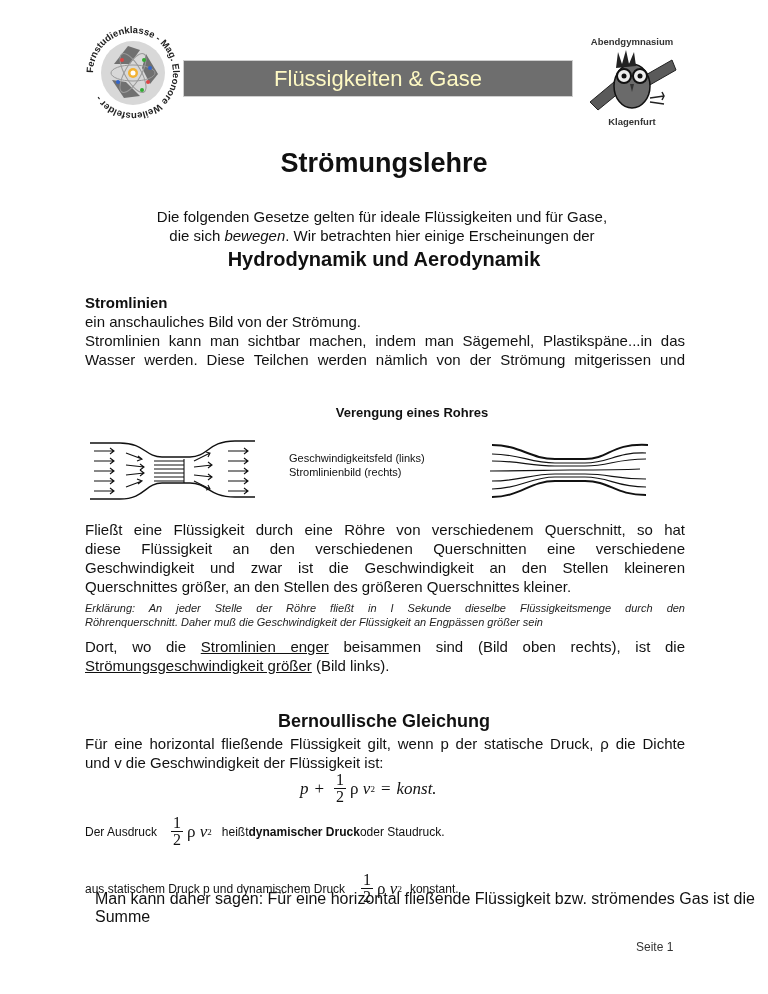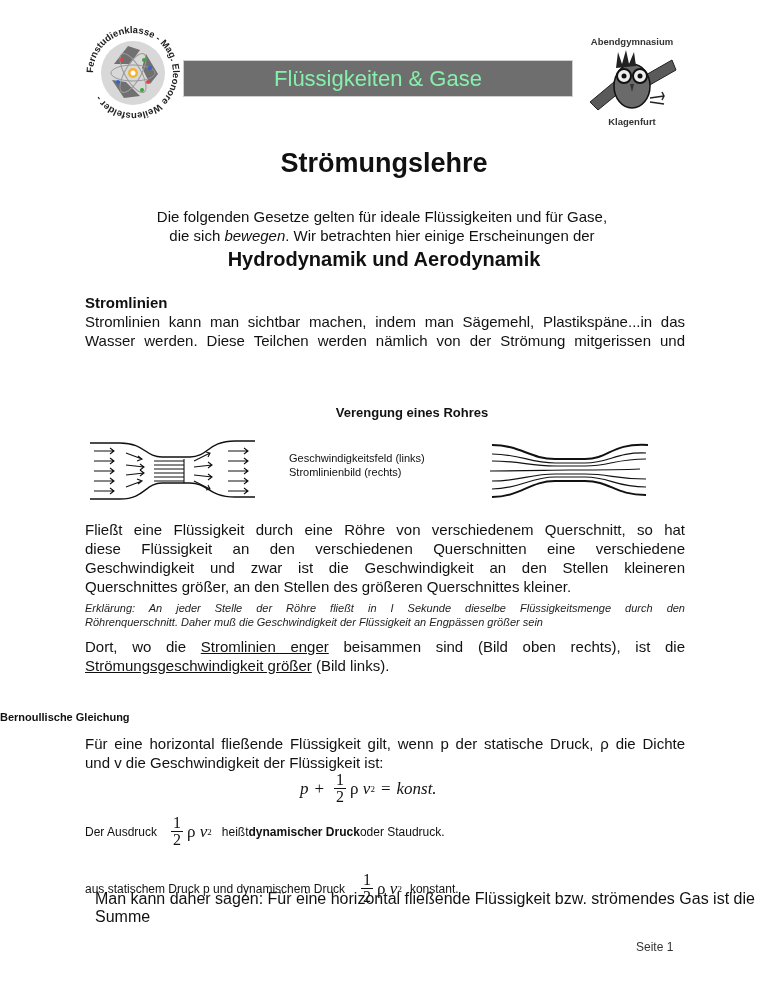--- a/index.html
+++ b/index.html
@@ -3,21 +3,21 @@
 <meta charset="utf-8">
 <style>
   html, body { margin: 0; padding: 0; background: #ffffff; }
   body { width: 768px; height: 994px; position: relative; overflow: hidden;
          font-family: "Liberation Sans", sans-serif; color: #111; }
   .abs { position: absolute; }
 
   
   #logo-left { left: 84px; top: 24px; width: 98px; height: 98px; }
   #banner { left: 183px; top: 60px; width: 390px; height: 37px; background: #6e6e6e;
-            border: 1px solid #cfcfcf; box-sizing: border-box; color: #86efac;
+            border: 1px solid #cfcfcf; box-sizing: border-box; color: #fef9c3;
             font-size: 22px; text-align: center; line-height: 35px; }
   #logo-right { left: 580px; top: 36px; width: 104px; height: 92px; }
   .logo-caption { position: absolute; left: 0; width: 104px; text-align: center;
                   font-size: 9.5px; font-weight: bold; color: #333; }
 
   
   .title { left: 0; width: 768px; text-align: center; font-weight: bold; }
   #main-title { top: 148px; font-size: 27px; }
   #intro { top: 207px; left: 0; width: 764px; text-align: center; font-size: 15px; line-height: 19px; }
   #sub-title { top: 248px; font-size: 20px; }
@@ -33,21 +33,21 @@
   #fig-heading { left: 0; width: 768px; text-align: center; top: 405px; font-size: 13px; font-weight: bold; padding-left: 28px; }
   #fig-left { left: 90px; top: 437px; width: 170px; height: 66px; }
   #fig-caption { left: 289px; top: 451px; font-size: 11px; line-height: 14px; }
   #fig-right { left: 490px; top: 437px; width: 160px; height: 66px; }
 
   #querschnitt { top: 520px; }
   #erklaerung { top: 601px; font-size: 11px; line-height: 14px; font-style: italic; color: #222; }
   #dort { top: 637px; }
   .u { text-decoration: underline; }
 
-  #bern-heading { left: 0; width: 768px; top: 711px; font-size: 11px; font-weight: bold; }
+  #bern-heading { left: 0; width: 768px; text-align: center; top: 711px; font-size: 18px; font-weight: bold; }
   #bern-intro { top: 734px; }
 
   .formula { font-family: "Liberation Serif", serif; font-size: 17px; display: inline-flex; align-items: center; }
   .frac { display: inline-flex; flex-direction: column; align-items: center; margin: 0 4px; line-height: 16px; font-size: 16px; }
   .frac .num { border-bottom: 1px solid #111; padding: 0 2px; }
   .it { font-style: italic; }
   sup.s { font-size: 9px; vertical-align: 7px; }
 
   #formula-main { left: 300px; top: 772px; }
   #ausdruck { left: 85px; top: 815px; display: flex; align-items: center; font-size: 12px; }
@@ -106,20 +106,21 @@
 
 <div id="main-title" class="abs title">Strömungslehre</div>
 <div id="intro" class="abs">
   <div>Die folgenden Gesetze gelten für ideale Flüssigkeiten und für Gase,</div>
   <div><span>die sich </span><em>bewegen</em><span>. Wir betrachten hier einige Erscheinungen der</span></div>
 </div>
 <div id="sub-title" class="abs title">Hydrodynamik und Aerodynamik</div>
 
 <div id="stromlinien-heading" class="abs para bold">Stromlinien</div>
 <div id="stromlinien-body" class="abs para">
+  <span class="line last">ein anschauliches Bild von der Strömung.</span>
   <span class="line">Stromlinien kann man sichtbar machen, indem man Sägemehl, Plastikspäne...in das</span>
   <span class="line">Wasser werden. Diese Teilchen werden nämlich von der Strömung mitgerissen und</span>
 </div>
 
 <div id="fig-heading" class="abs">Verengung eines Rohres</div>
 <div id="fig-left" class="abs">
   <svg width="170" height="66" viewBox="0 0 170 66">
     <g fill="none" stroke="#111" stroke-width="1.4">
       <path d="M0,6 L30,6 C55,6 55,20 72,20 L100,20 C118,20 118,4 145,4 L165,4"></path>
       <path d="M0,62 L30,62 C55,62 55,46 72,46 L100,46 C118,46 118,60 145,60 L165,60"></path>

